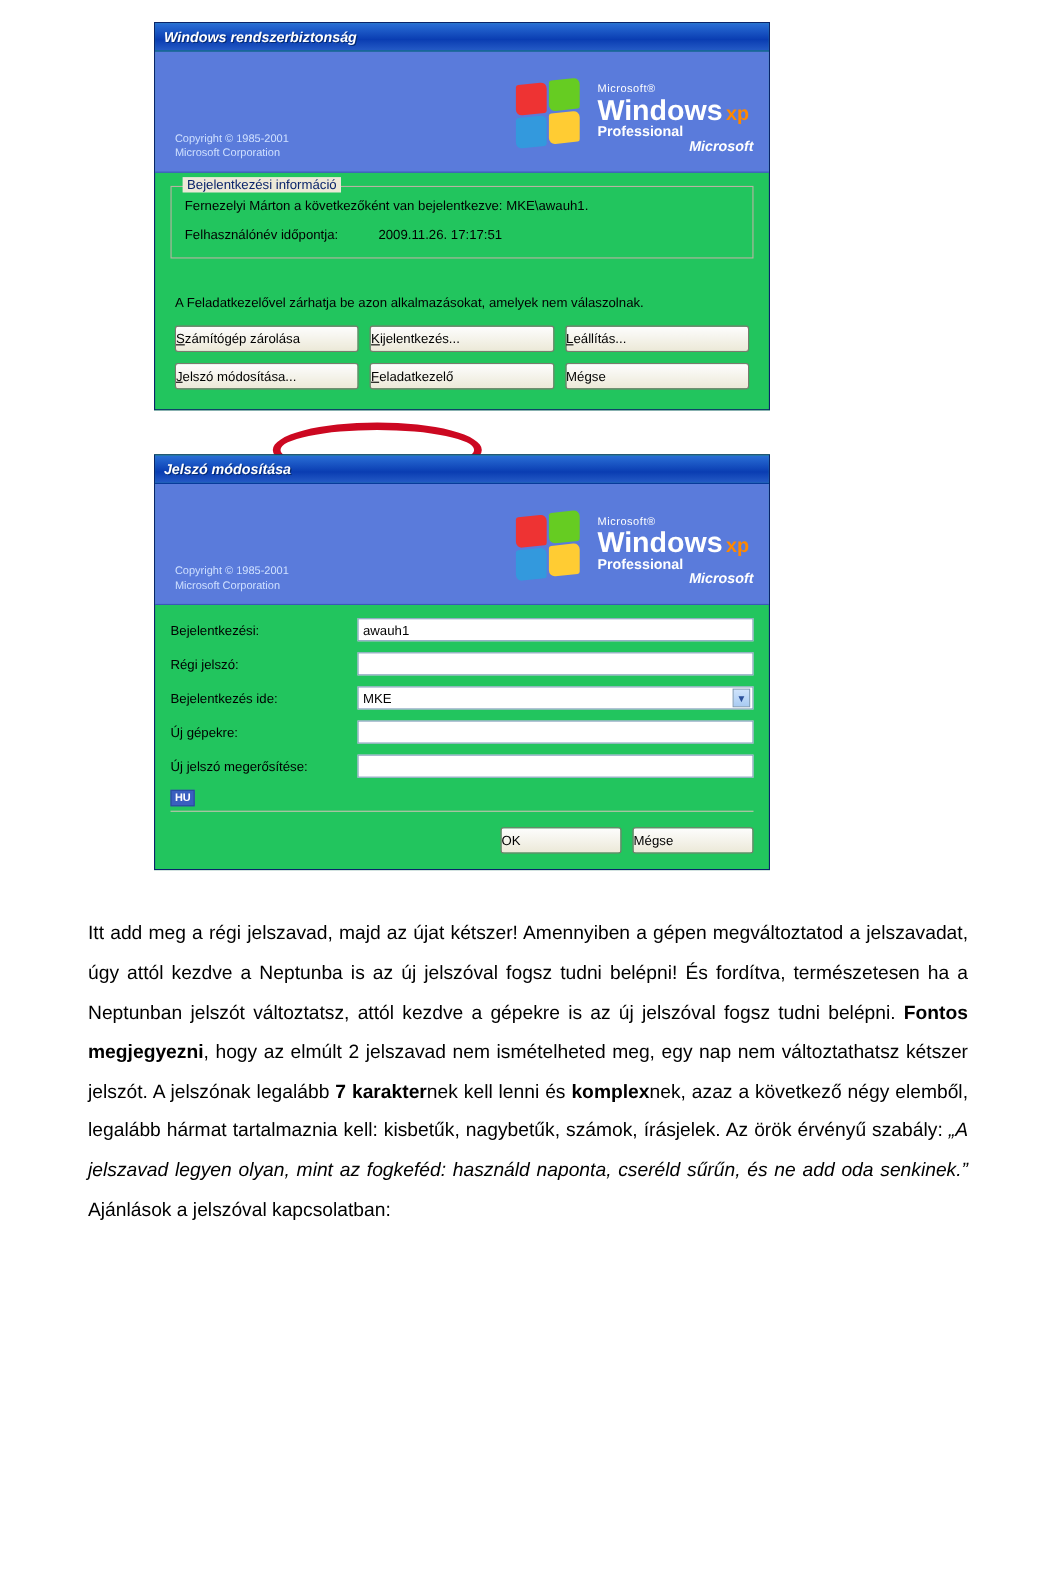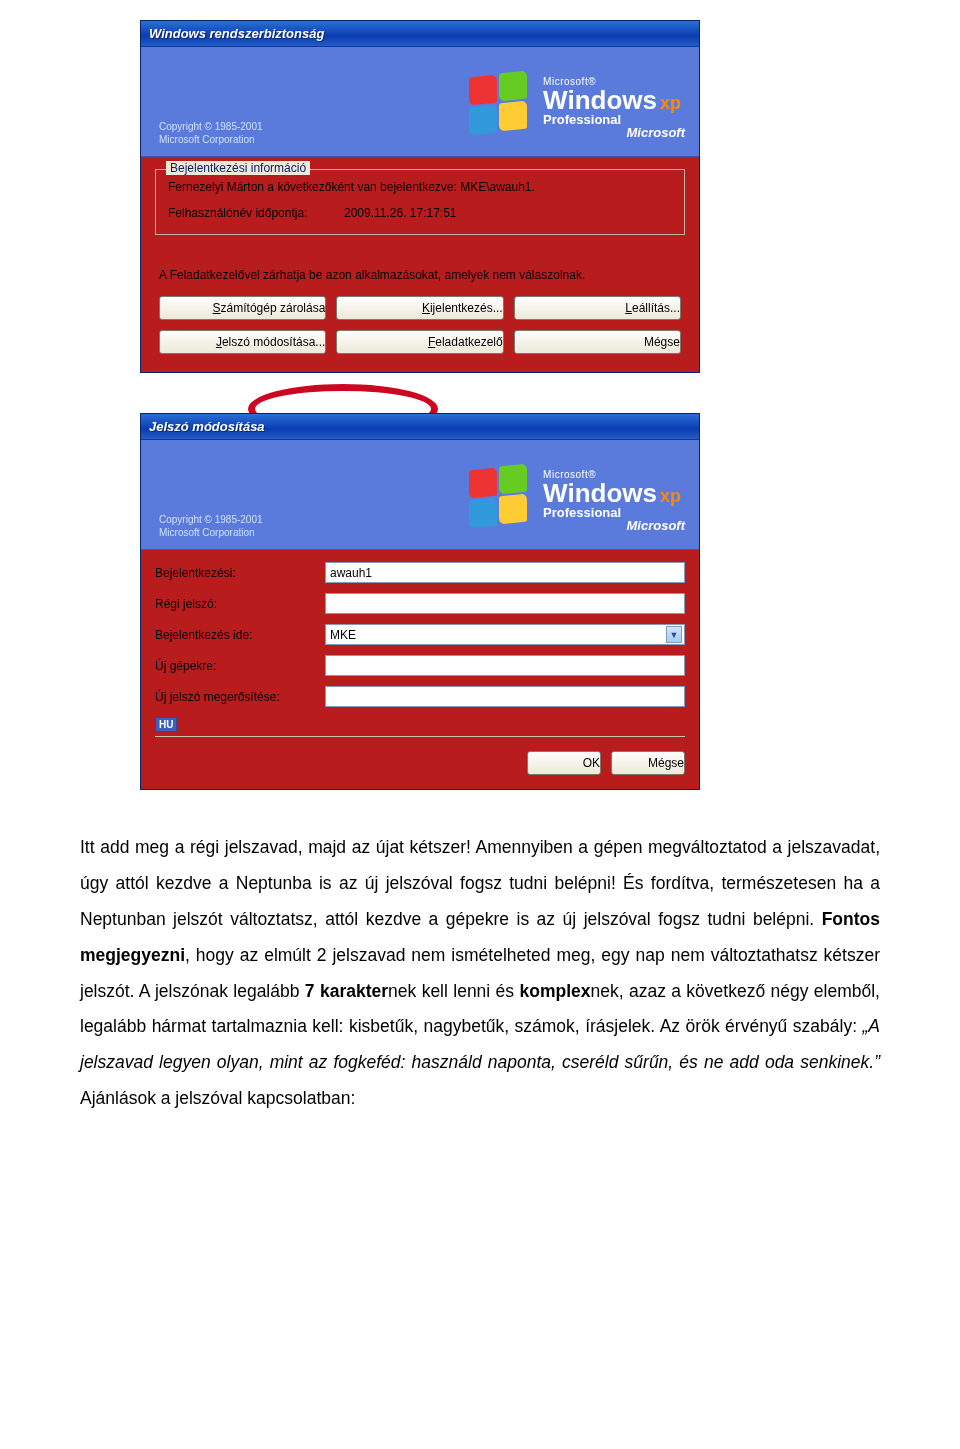--- a/index.html
+++ b/index.html
@@ -9,21 +9,21 @@
     font-family: Tahoma, Arial, sans-serif;
     width: 960px;
     padding: 0 0 40px 0;
   }
   .page-wrap { padding: 20px 100px 0 140px; }
 
   
   .xp-dialog {
     width: 560px;
     border: 1px solid #0a246a;
-    background: #b91c1c;
+    background: #22c55e;
     margin-bottom: 40px;
   }
   .xp-titlebar {
     height: 26px;
     background: linear-gradient(#2a6fd6, #0a3db2 60%, #255bc6);
     border-bottom: 1px solid #073a9a;
     display: flex;
     align-items: center;
     padding: 0 8px;
     color: #fff;
@@ -91,21 +91,21 @@
   .btn-grid {
     display:grid; grid-template-columns: repeat(3, 1fr);
     gap: 10px; padding: 6px 4px 4px 4px;
   }
   .xp-btn {
     height: 24px;
     background: linear-gradient(#fdfdfd, #ece9d8);
     border: 1px solid #7a7a6e;
     border-radius: 3px;
     font-size: 12px;
-    display:flex; align-items:center; justify-content:flex-end;
+    display:flex; align-items:center; justify-content:flex-start;
     cursor: pointer;
   }
   .xp-btn u{text-decoration: underline;}
   .red-ring{
     position:absolute;
     width: 190px; height: 50px;
     border: 7px solid #cc0821;
     border-radius: 50%;
     pointer-events:none;
     left: 108px; top: 364px;
@@ -133,21 +133,21 @@
   }
   .lang-badge{
     display:inline-block; background:#3a5fbf; color:#fff;
     font-size:10px; padding:1px 3px; font-weight:bold;
     border:1px solid #2a4a9f;
   }
   .btn-row-right{
     display:flex; justify-content:flex-end; gap:10px;
     padding-top:8px;
   }
-  .btn-row-right .xp-btn{ width:74px;}
+  .btn-row-right .xp-btn{ width:110px;}
   .thin-sep{height:1px; background:#c8c4b2; margin:4px 0 6px 0;}
 
   
   .doc-text{
     font-family: Arial, sans-serif;
     font-size: 17.5px;
     line-height: 2.05;
     text-align: justify;
     color:#000;
     padding: 0 80px 0 80px;

